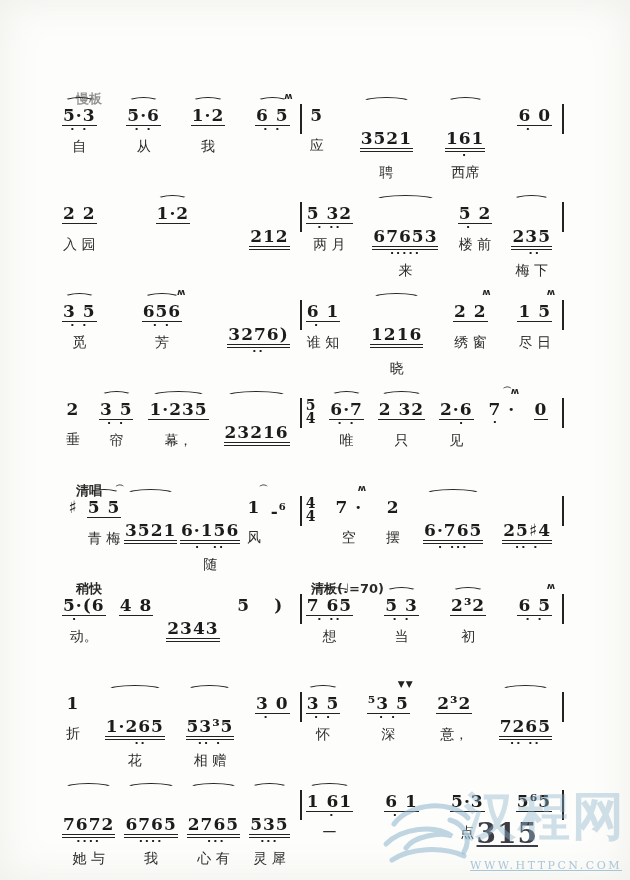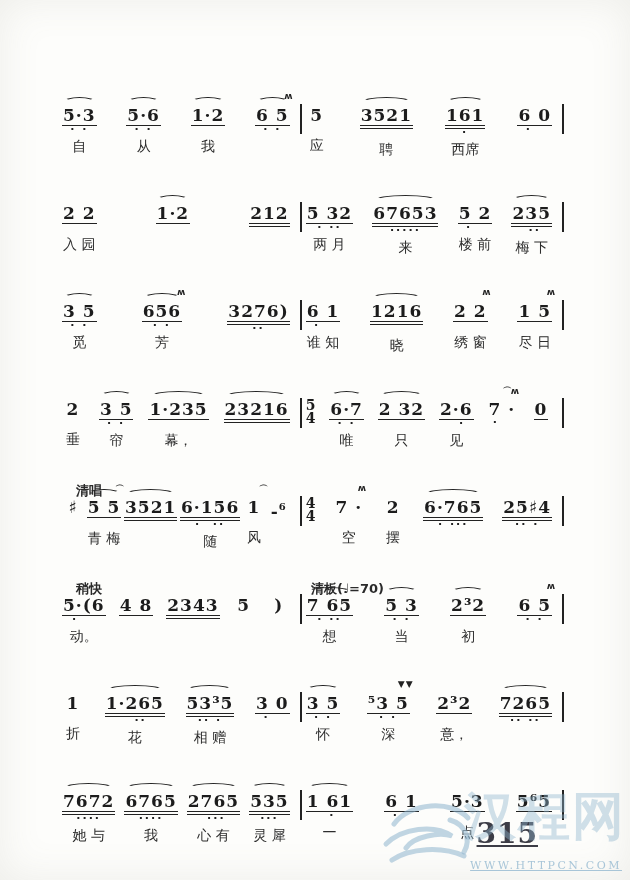--- a/index.html
+++ b/index.html
@@ -24,21 +24,21 @@
   .arczone{position:relative;height:11px;width:100%;min-width:22px;}
   .arc{position:absolute;left:2%;right:2%;top:3px;height:8px;
        border:2px solid transparent;border-top:1.8px solid #252525;
        border-radius:50%;}
   .orn{position:absolute;right:-2px;top:-3px;font-size:9px;font-weight:bold;
        letter-spacing:-1px;color:#222;}
   .nval{font-family:"DejaVu Serif",serif;font-weight:bold;font-size:17px;
         line-height:20px;letter-spacing:1px;white-space:pre;padding:0 1px;}
   .nval sup{font-size:10px;font-family:"DejaVu Serif",serif;}
   .u1{border-bottom:1.6px solid #222;}
-  .u2{border-bottom:4px double #222;}
+  .u2{border-bottom:4px double #222;margin-top:23px;}
   .dots{height:9px;line-height:8px;font-size:11px;font-weight:bold;
         letter-spacing:2px;white-space:pre;text-align:center;color:#222;}
   .lyr{font-size:14px;line-height:16px;margin-top:3px;color:#2d2d2d;
        white-space:pre;}
   .ts{display:flex;flex-direction:column;align-items:center;margin-top:11px;
       font-family:"DejaVu Serif",serif;font-weight:bold;font-size:14px;
       line-height:13px;color:#1c1c1c;flex:0 0 auto;}
   .pagenum{position:absolute;bottom:30px;right:92px;
            font-family:"DejaVu Serif",serif;font-weight:bold;font-size:28px;
            color:#3c3c46;letter-spacing:1px;text-decoration:underline;}
@@ -50,20 +50,23 @@
   .wm-url{position:absolute;right:8px;bottom:8px;font-size:11px;
           letter-spacing:2.5px;color:rgba(142,180,206,0.75);
           font-family:"DejaVu Serif",serif;text-decoration:underline;}
 </style>
 </head>
 <body>
 
 <div class="page">
   <div class="score">
       <div class="system">
+        <div class="markrow">
+          <div class="mark-left mark-faint">慢板</div>
+        </div>
         <div class="noterow">
           <div class="grp gl">
             <div class="beat">
               <div class="arczone">
                 <div class="arc"></div>
               </div>
               <div class="nval u1">5·3</div>
               <div class="dots">· ·</div>
               <div class="lyr">自</div>
             </div>

